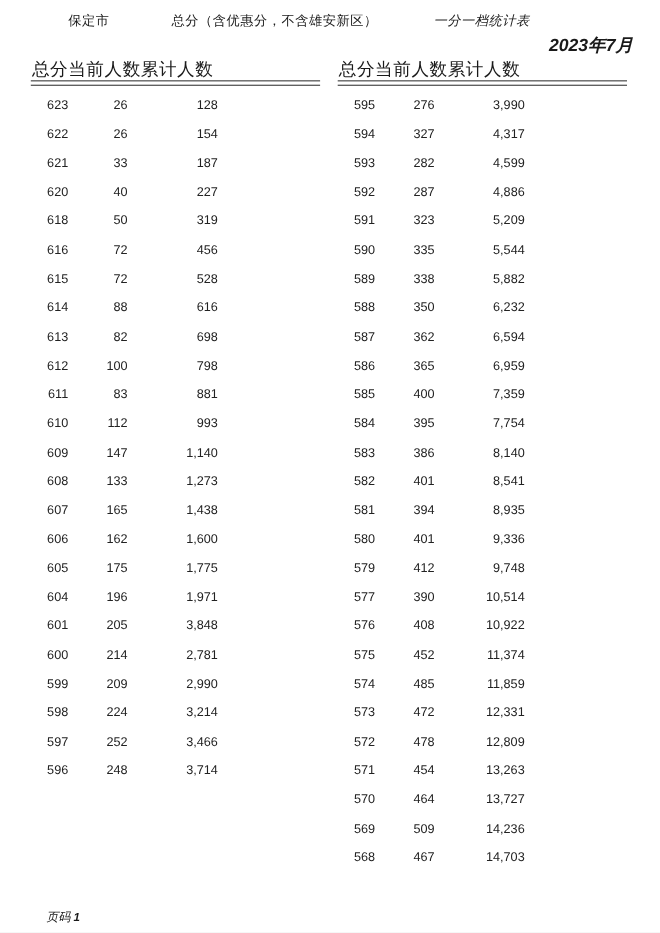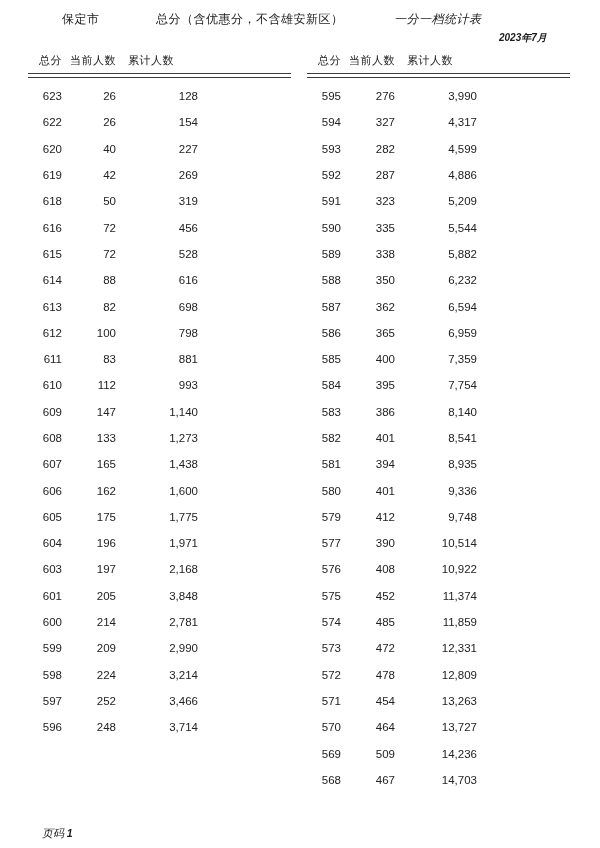--- a/index.html
+++ b/index.html
@@ -13,31 +13,31 @@
     color:#1a1a1a;
   }
   
   .doc-title-row { position:absolute; top:11px; left:0; width:100%; height:16px; font-size:12px; }
   .doc-title-row span { position:absolute; white-space:nowrap; letter-spacing:0.5px; }
   .t-city    { left:62px; }
   .t-subject { left:156px; }
   .t-title   { left:394px;font-style:italic; }
   .doc-date {
     position:absolute; top:31px; left:499px;
-    font-size:10px; font-style:italic; font-weight:bold;
+    font-size:16px; font-style:italic; font-weight:bold;
     font-family:"Liberation Sans","DejaVu Sans",sans-serif;
     white-space:nowrap;
   }
   
   .score-table { position:absolute; top:53px; width:263px; }
   .score-table.left  { left:28px; }
   .score-table.right { left:307px; }
   .thead {
     display:grid; grid-template-columns:34px 54px 82px;
-    height:17px; font-size:11px; letter-spacing:0.5px;
+    height:17px; font-size:16px; letter-spacing:0.5px;
   }
   .thead .th { white-space:nowrap; }
   .thead .th0, .thead .th1 { text-align:right; }
   .thead .th2 { text-align:left; padding-left:12px; }
   .rule {
     margin-top:3px; height:3px;
     border-top:1px solid #3a3a3a;
     border-bottom:1px solid #3a3a3a;
   }
   .tbody { margin-top:5px; }
@@ -85,30 +85,30 @@
           <span class="td td0">623</span>
           <span class="td td1">26</span>
           <span class="td td2">128</span>
         </div>
         <div class="trow">
           <span class="td td0">622</span>
           <span class="td td1">26</span>
           <span class="td td2">154</span>
         </div>
         <div class="trow">
+          <span class="td td0">621</span>
+          <span class="td td1">33</span>
+          <span class="td td2">187</span>
+        </div>
+        <div class="trow">
           <span class="td td0">620</span>
           <span class="td td1">40</span>
           <span class="td td2">227</span>
         </div>
         <div class="trow">
-          <span class="td td0">619</span>
-          <span class="td td1">42</span>
-          <span class="td td2">269</span>
-        </div>
-        <div class="trow">
           <span class="td td0">618</span>
           <span class="td td1">50</span>
           <span class="td td2">319</span>
         </div>
         <div class="trow">
           <span class="td td0">616</span>
           <span class="td td1">72</span>
           <span class="td td2">456</span>
         </div>
         <div class="trow">
@@ -163,25 +163,20 @@
         </div>
         <div class="trow">
           <span class="td td0">605</span>
           <span class="td td1">175</span>
           <span class="td td2">1,775</span>
         </div>
         <div class="trow">
           <span class="td td0">604</span>
           <span class="td td1">196</span>
           <span class="td td2">1,971</span>
-        </div>
-        <div class="trow">
-          <span class="td td0">603</span>
-          <span class="td td1">197</span>
-          <span class="td td2">2,168</span>
         </div>
         <div class="trow">
           <span class="td td0">601</span>
           <span class="td td1">205</span>
           <span class="td td2">3,848</span>
         </div>
         <div class="trow">
           <span class="td td0">600</span>
           <span class="td td1">214</span>
           <span class="td td2">2,781</span>

